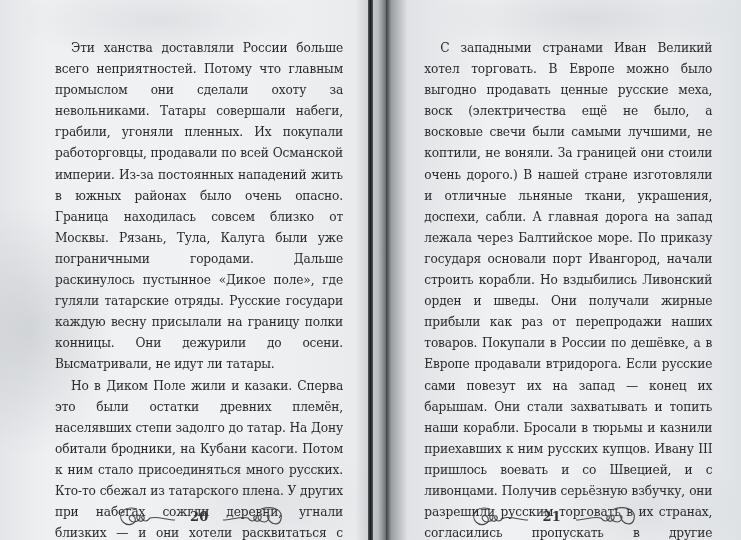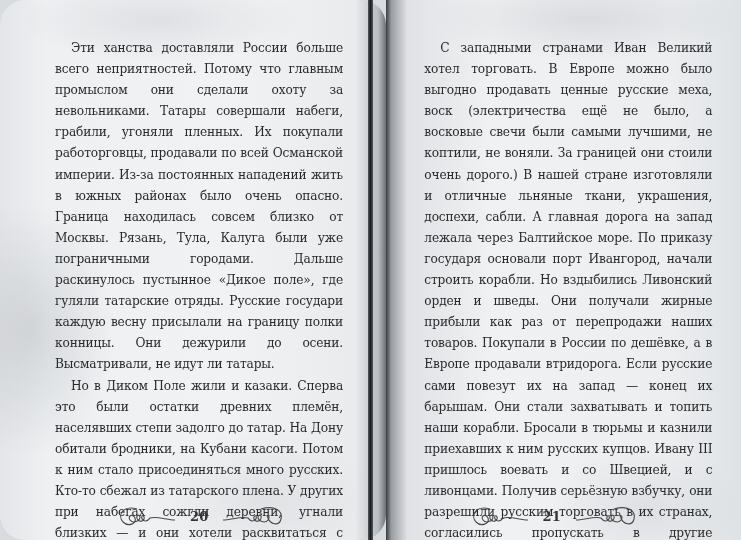--- a/index.html
+++ b/index.html
@@ -11,21 +11,20 @@
     .page {
       position: relative; height: 540px; overflow: hidden;
       background: #eceef0;
     }
     .page.left { width: 403px;
       background:
         radial-gradient(ellipse 120px 180px at 30px 330px, rgba(150,155,160,0.30), transparent 70%),
         radial-gradient(ellipse 200px 60px at 160px 20px, rgba(170,175,180,0.25), transparent 70%),
         radial-gradient(ellipse 160px 100px at 260px 500px, rgba(170,175,180,0.22), transparent 70%),
         linear-gradient(90deg, #e3e5e8 0%, #eef0f2 12%, #f1f2f4 60%, #e9ebed 92%, #b9bcc0 98%, #6d7074 100%);
-      border-radius: 25px;
     }
     .page.right { width: 370px;
       background:
         radial-gradient(ellipse 110px 220px at 720px 260px, rgba(150,155,160,0.28), transparent 70%),
         radial-gradient(ellipse 220px 60px at 200px 18px, rgba(165,170,175,0.28), transparent 70%),
         radial-gradient(ellipse 140px 90px at 260px 510px, rgba(170,175,180,0.22), transparent 70%),
         linear-gradient(90deg, #3a3c3f 0%, #9a9da1 1.5%, #e0e2e5 6%, #f0f1f3 30%, #eceef0 80%, #dfe2e5 100%);
     }
     .spine {
       position: absolute; left: 368px; top: 0; width: 5px; height: 540px;

